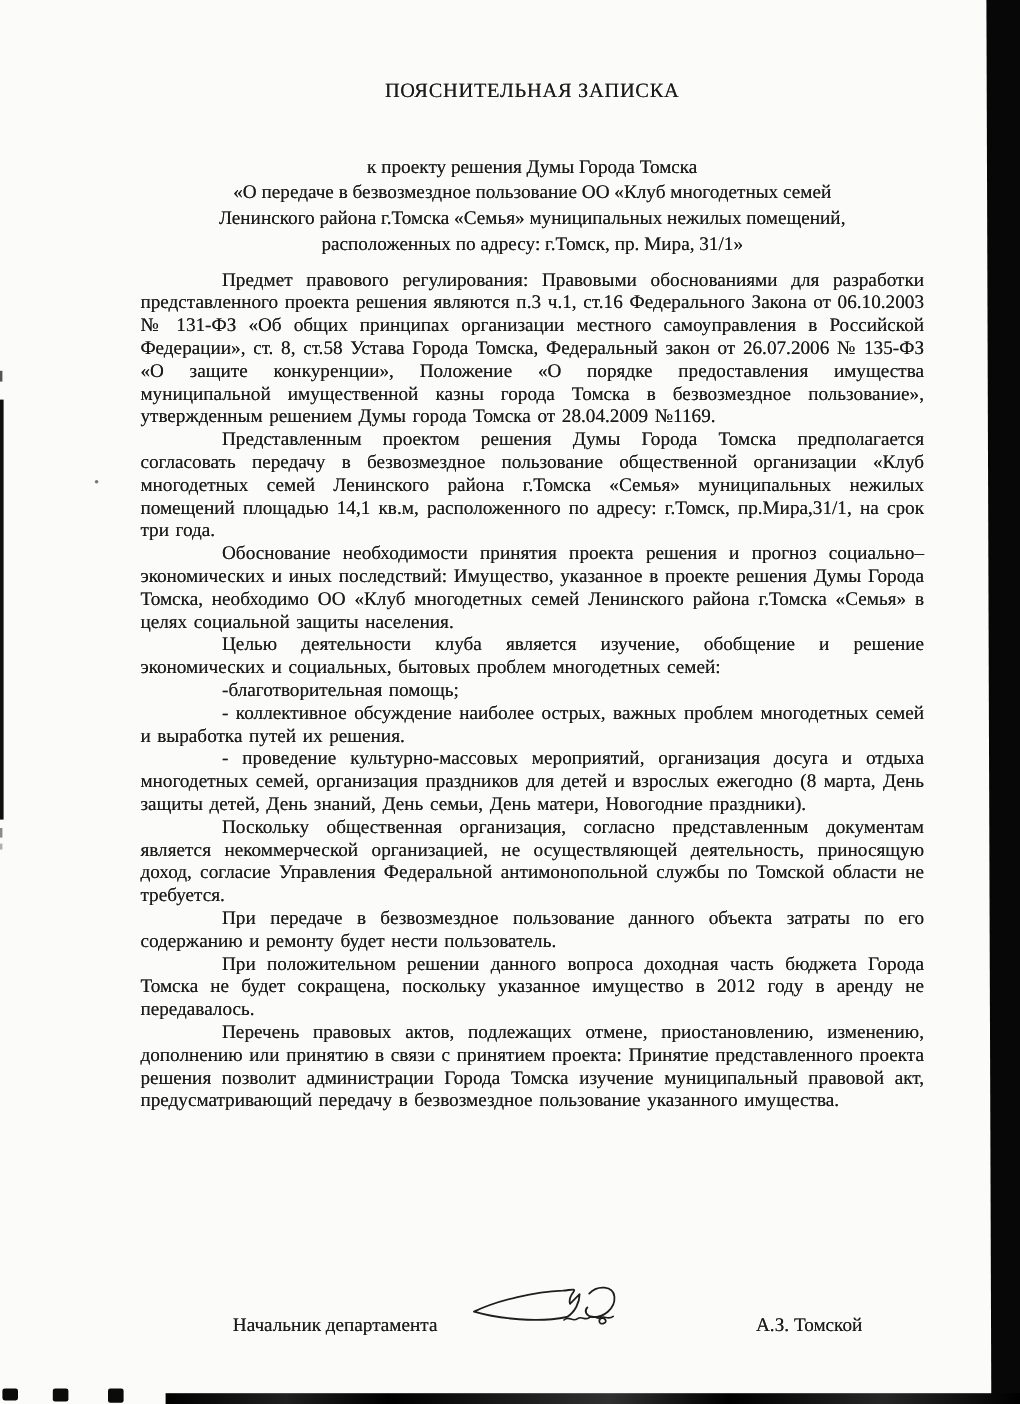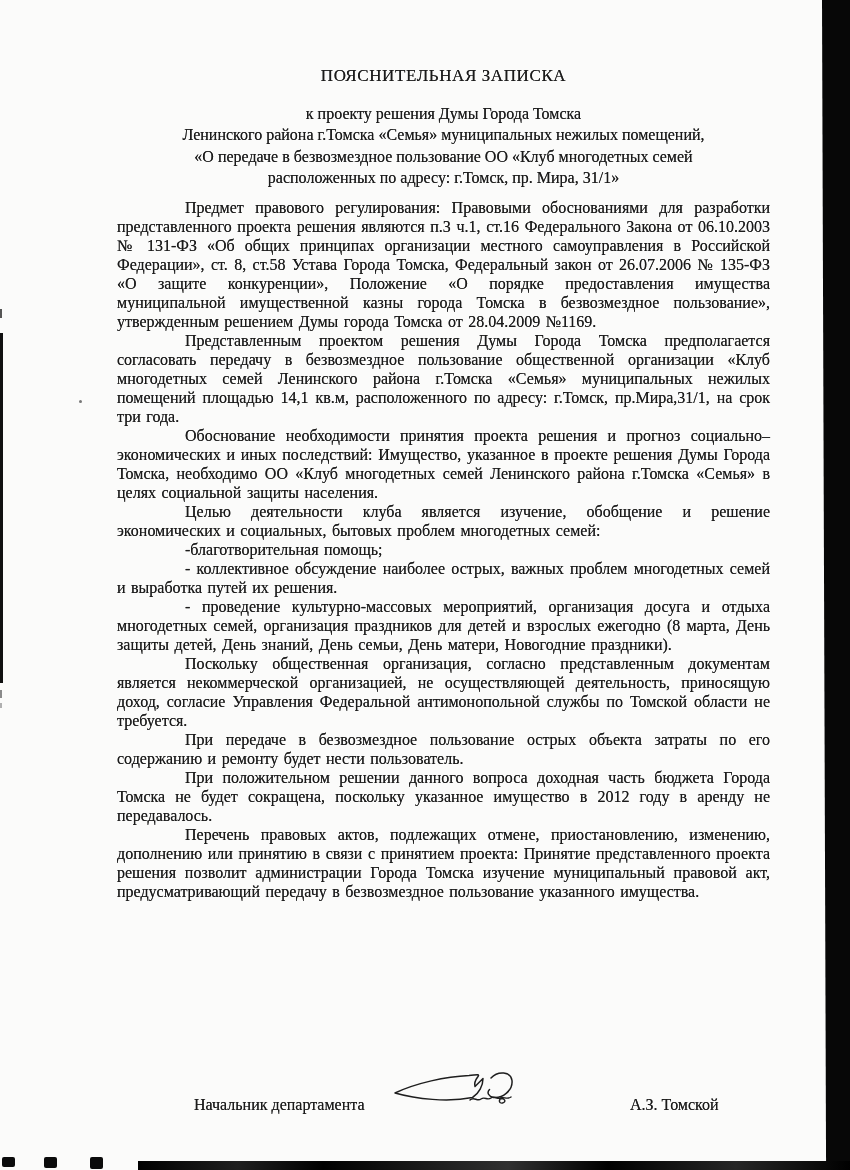--- a/index.html
+++ b/index.html
@@ -23,21 +23,21 @@
   }
   .title{
     margin:66px 0 0 0;
     text-align:center;
     font-size:17px;
     font-weight:normal;
     letter-spacing:.6px;
     line-height:19px;
   }
   .subtitle{
-    margin-top:18px;
+    margin-top:44px;
     text-align:center;
     font-size:16px;
     line-height:21.3px;
   }
   .body{
     margin-top:10px;
     font-size:16px;
     line-height:19px;
     text-align:justify;
   }
@@ -74,35 +74,35 @@
 </head>
 <body>
 
 <div class="page">
 
   <div class="content">
     <h1 class="title">ПОЯСНИТЕЛЬНАЯ ЗАПИСКА</h1>
 
     <div class="subtitle">
       <div>к проекту решения Думы Города Томска</div>
+      <div>«О передаче в безвозмездное пользование ОО «Клуб многодетных семей</div>
       <div>Ленинского района г.Томска «Семья» муниципальных  нежилых помещений,</div>
-      <div>«О передаче в безвозмездное пользование ОО «Клуб многодетных семей</div>
       <div>расположенных по адресу: г.Томск, пр. Мира, 31/1»</div>
     </div>
 
     <div class="body">
       <p><b class="lead">Предмет правового регулирования:</b><span> Правовыми обоснованиями для разработки представленного проекта решения являются п.3 ч.1, ст.16 Федерального Закона от 06.10.2003 № 131-ФЗ «Об общих принципах организации местного самоуправления в Российской Федерации», ст. 8, ст.58 Устава Города Томска, Федеральный закон от 26.07.2006 № 135-ФЗ «О защите конкуренции», Положение «О порядке предоставления имущества муниципальной имущественной казны города Томска в безвозмездное пользование», утвержденным решением Думы города Томска от 28.04.2009 №1169.</span></p>
       <p><b class="lead"></b><span>Представленным проектом решения Думы Города Томска предполагается согласовать передачу в безвозмездное пользование общественной организации «Клуб многодетных семей Ленинского района г.Томска «Семья» муниципальных нежилых помещений площадью 14,1 кв.м, расположенного по адресу: г.Томск, пр.Мира,31/1,  на срок три года.</span></p>
       <p><b class="lead">Обоснование необходимости принятия проекта решения и прогноз социально–экономических и иных последствий:</b><span>  Имущество, указанное в проекте решения Думы Города Томска, необходимо ОО «Клуб многодетных семей Ленинского района г.Томска «Семья» в целях социальной защиты населения.</span></p>
       <p><b class="lead"></b><span>Целью деятельности клуба является изучение, обобщение и решение экономических и социальных, бытовых проблем многодетных семей:</span></p>
       <p><b class="lead"></b><span>-благотворительная помощь;</span></p>
       <p><b class="lead"></b><span>- коллективное обсуждение наиболее острых, важных проблем многодетных семей и выработка путей их решения.</span></p>
       <p><b class="lead"></b><span>- проведение культурно-массовых мероприятий, организация досуга и отдыха многодетных семей, организация праздников для детей и взрослых ежегодно (8 марта, День защиты детей, День знаний, День семьи, День матери, Новогодние праздники).</span></p>
       <p><b class="lead"></b><span>Поскольку общественная организация, согласно представленным документам является некоммерческой организацией, не осуществляющей деятельность, приносящую доход, согласие Управления Федеральной антимонопольной службы по Томской области не требуется.</span></p>
-      <p><b class="lead"></b><span>При передаче в безвозмездное пользование острых объекта затраты по его содержанию и ремонту будет нести пользователь.</span></p>
+      <p><b class="lead"></b><span>При передаче в безвозмездное пользование данного объекта затраты по его содержанию и ремонту будет нести пользователь.</span></p>
       <p><b class="lead"></b><span>При положительном решении данного вопроса доходная часть бюджета Города Томска не будет сокращена, поскольку указанное имущество в 2012 году в аренду не передавалось.</span></p>
       <p><b class="lead">Перечень правовых актов, подлежащих отмене, приостановлению, изменению, дополнению или принятию в связи с принятием проекта:</b><span> Принятие представленного проекта решения позволит администрации Города Томска изучение муниципальный правовой акт, предусматривающий передачу в безвозмездное пользование указанного имущества.</span></p>
     </div>
   </div>
 
   <div class="sig-role">Начальник департамента</div>
   <div class="sig-name">А.З. Томской</div>
   <svg class="sig-scribble" width="132" height="46" viewBox="0 0 132 46" fill="none">
     <path d="M5,25 C26,15 56,8.5 79,7.5 C86,7 90,5.5 88,8.5 C85,12.5 84,15.5 85,18.5 L93,10.5 C93,17.5 89,25.5 82.5,29.5 C58,34.5 26,31 5,25" stroke="#1e1e1e" stroke-width="1.5" stroke-linecap="round" stroke-linejoin="round"></path>
     <path d="M101,10 C108,2.5 121,3.5 122,12.5 C123,22.5 112.5,30.5 103.5,29.5 C98.5,28.5 96.5,24.5 99.5,21.5" stroke="#1e1e1e" stroke-width="1.5" stroke-linecap="round"></path>

